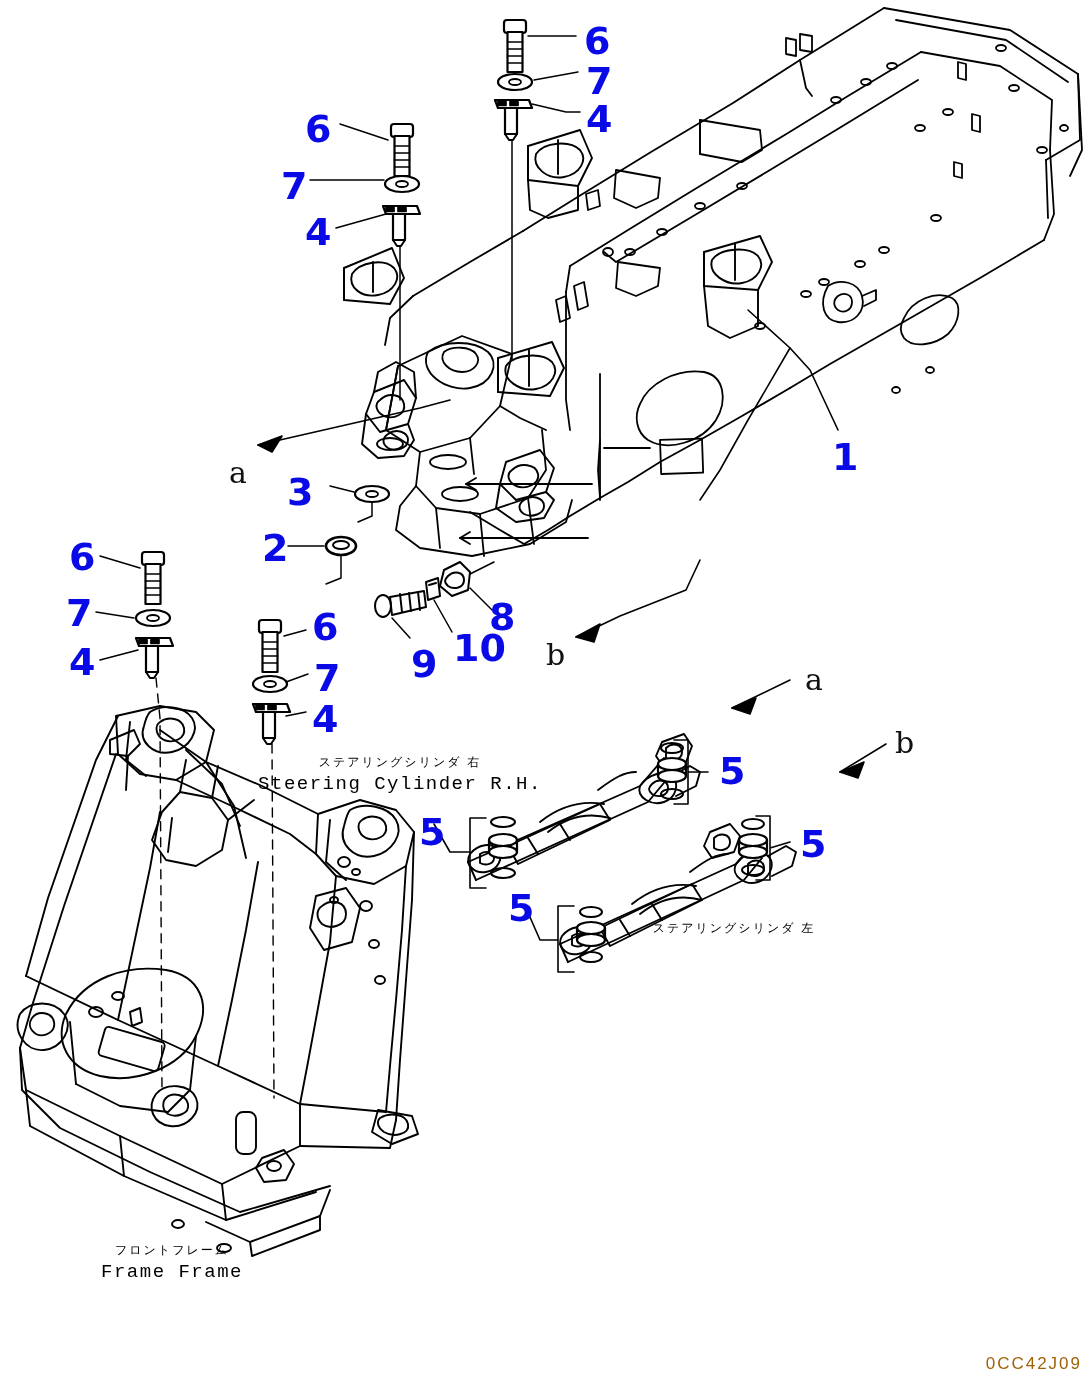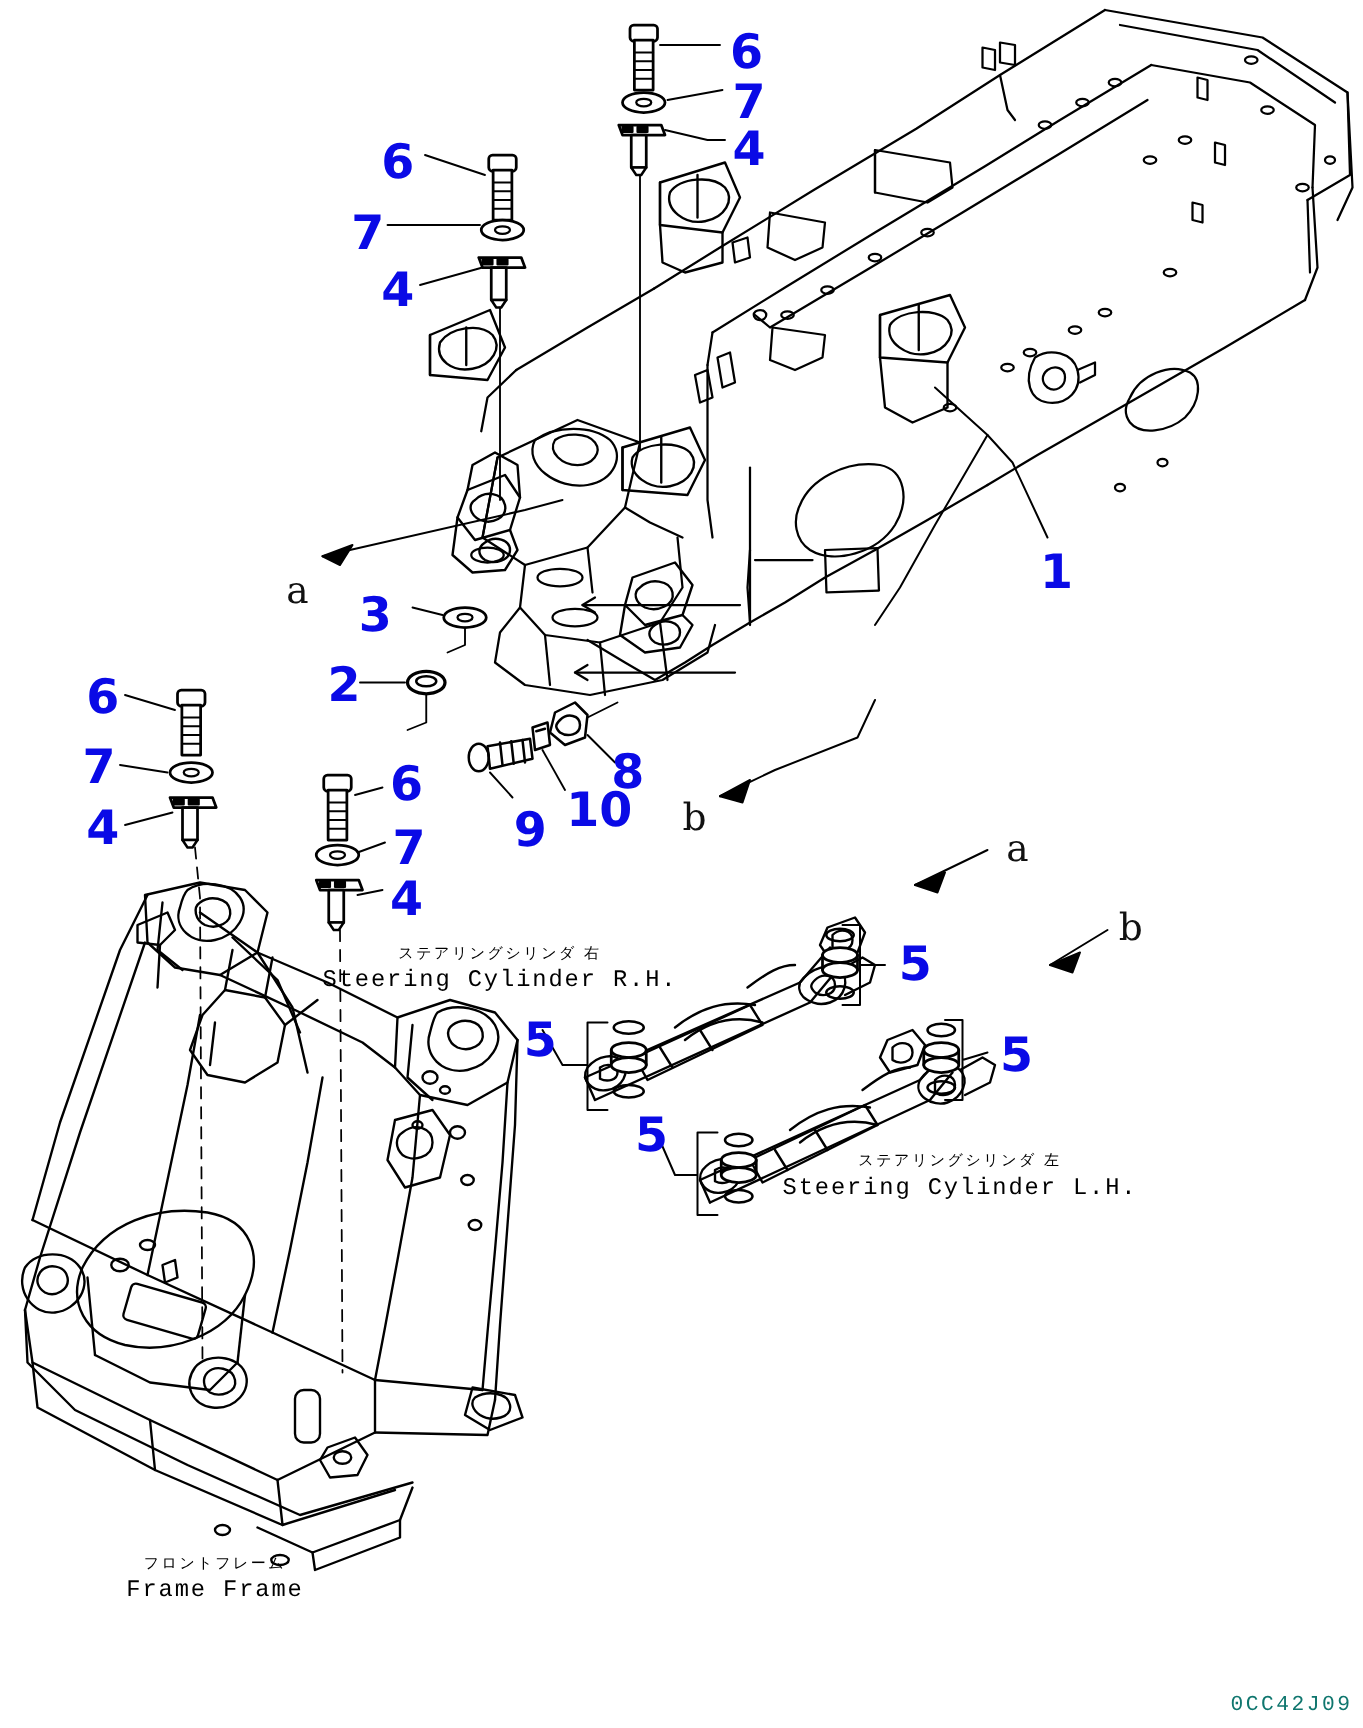--- a/index.html
+++ b/index.html
@@ -61,24 +61,24 @@
     line-height:23px;
     letter-spacing:1.5px;
     font-family:Liberation Mono, monospace;
   }
 
   
   .sheetno{
     position:absolute;
     right:8px;
     bottom:8px;
-    color:#0f766e;
+    color:#a16207;
     font-size:17px;
     letter-spacing:2px;
-    font-family:Liberation Mono, monospace;
+    font-family:Liberation Sans, sans-serif;
     user-select:none;
   }
 </style>
 </head>
 <body>
 
 <div id="sheet">
 
   <svg id="art" viewBox="0 0 1090 1382" xmlns="http://www.w3.org/2000/svg">
     <defs>
@@ -529,23 +529,22 @@
   <div class="seclet" style="left:229px;top:458px;">a</div>
   <div class="seclet" style="left:546px;top:640px;">b</div>
   <div class="seclet" style="left:805px;top:665px;">a</div>
   <div class="seclet" style="left:895px;top:728px;">b</div>
 
   <div class="caption" style="left: 400px; top: 752px; transform: translateX(-50%);">
     <span class="jp">ステアリングシリンダ 右</span>
     <span class="en">Steering Cylinder R.H.</span>
   </div>
 
-  <div class="caption" style="left: 768px; top: 918px; transform: translateX(-50%);">
+  <div class="caption" style="left: 734px; top: 918px; transform: translateX(-50%);">
     <span class="jp">ステアリングシリンダ 左</span>
-    <span class="en">Steering Cylinder L.H.</span>
   </div>
 
   <div class="caption" style="left: 172px; top: 1240px; transform: translateX(-50%);">
     <span class="jp">フロントフレーム</span>
     <span class="en">Frame Frame</span>
   </div>
 
   <div class="sheetno">0CC42J09</div>
 
 </div>

